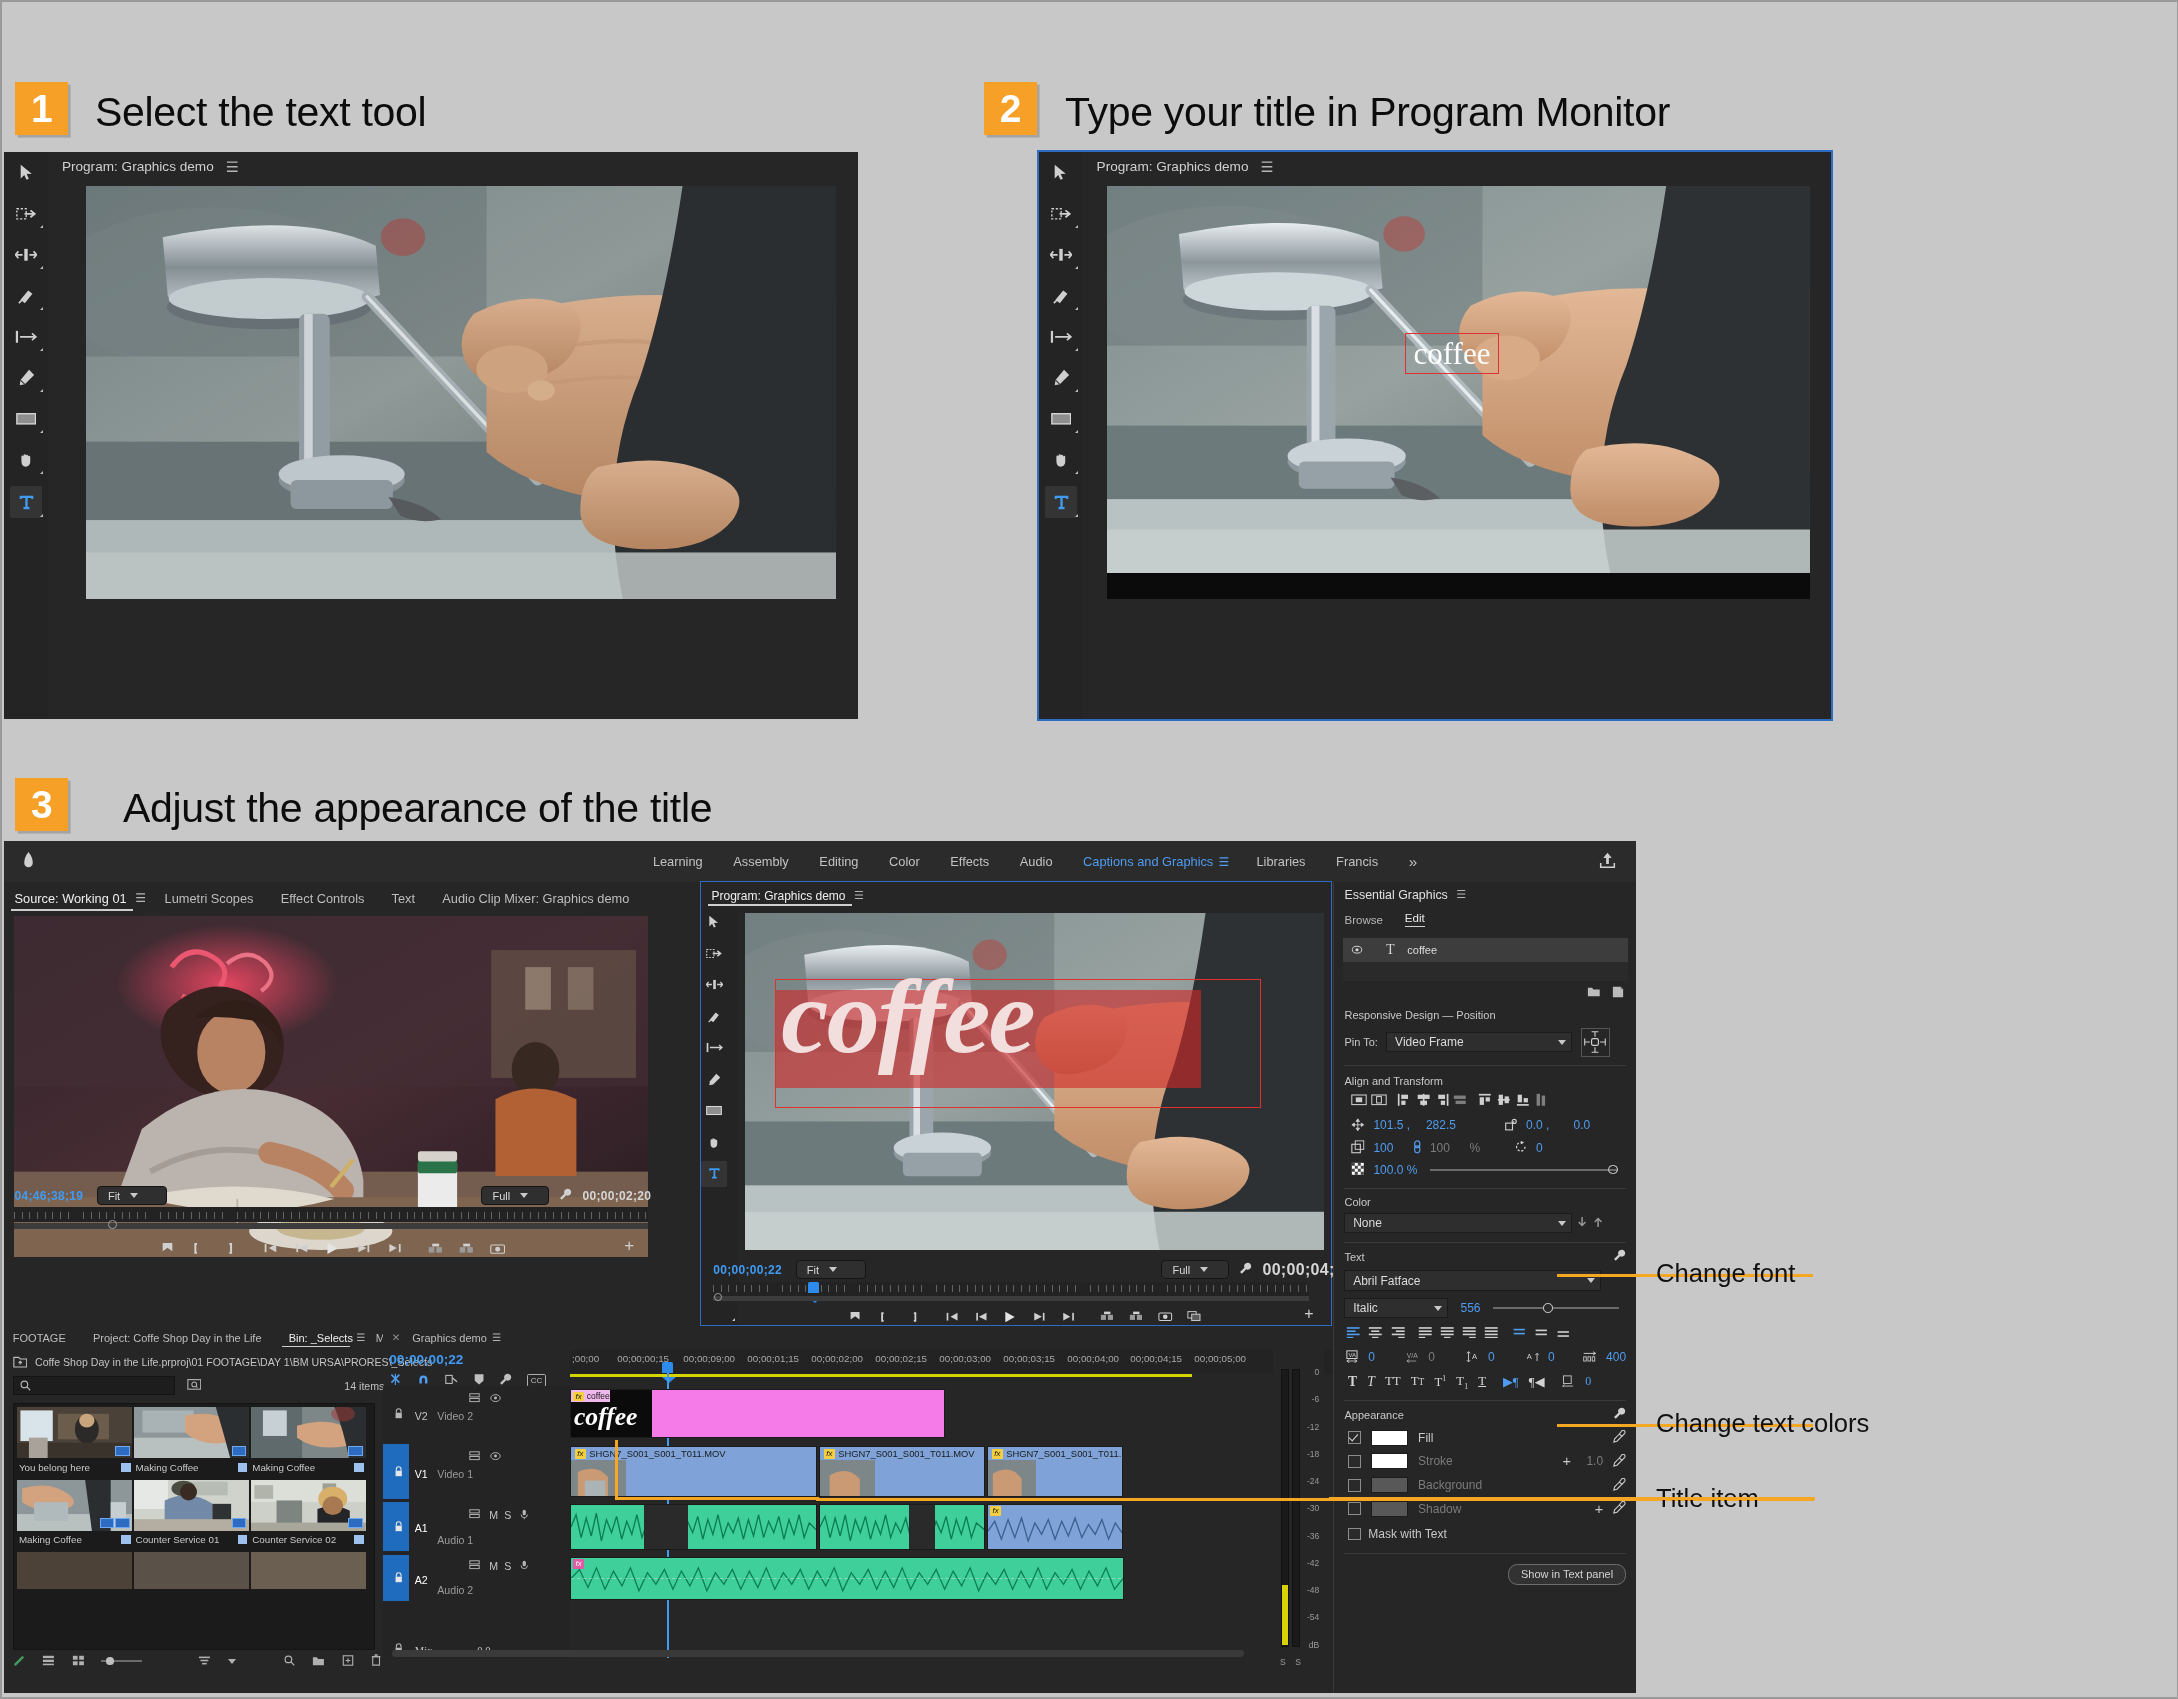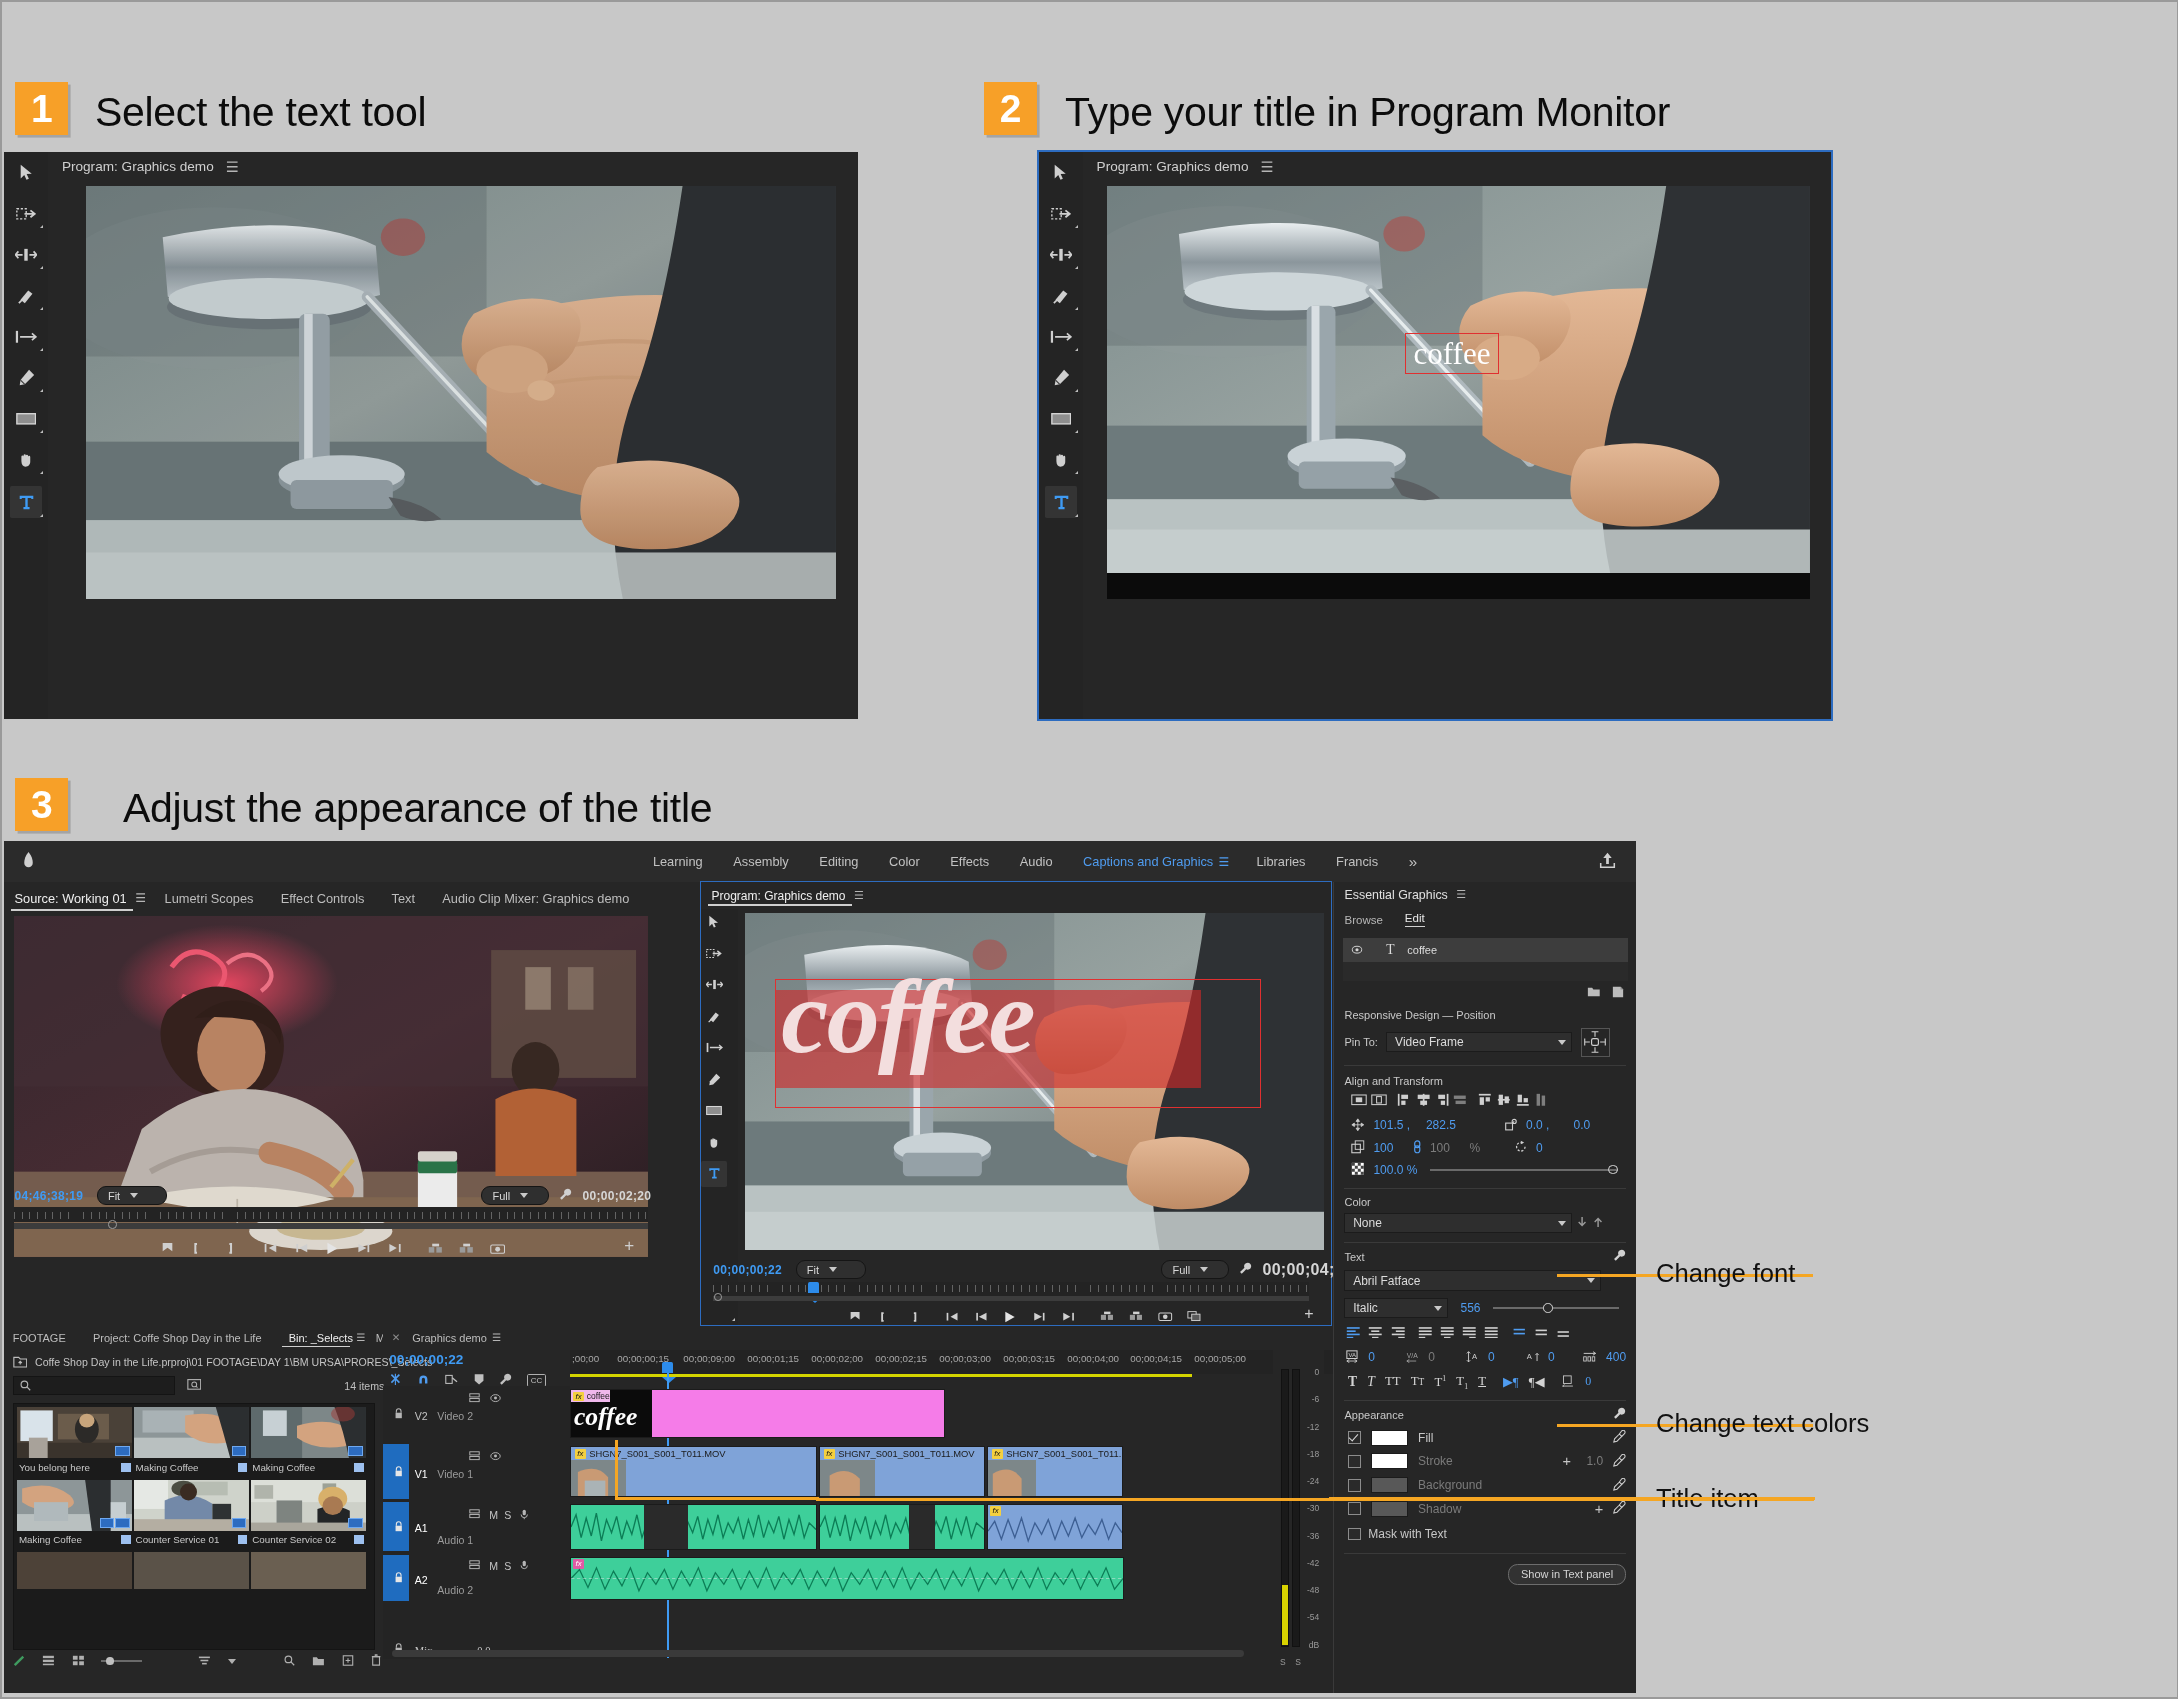--- a/index.html
+++ b/index.html
@@ -39,21 +39,21 @@
   .mon-head .mt { font-size:13.6px; color:#cfcfcf; }
   .mon-head .mm { margin-left:12px; color:#b5b5b5; font-size:14.5px; }
 
   .mon-video { position:absolute; background:#0b0b0b; overflow:hidden; }
   .imgphoto { position:absolute; inset:0; }
 
   .mon-tc-row { position:absolute; height:29px; display:flex; align-items:center; }
   .tc { color:#3f9bf4; font-weight:700; font-size:16px; letter-spacing:0.3px; font-family:"Liberation Sans",sans-serif; }
   .tc.white { color:#d6d6d6; }
   .sel {
-    height:22px; background:#2f2f2f; border:0.9px solid #151515; border-radius:9px;
+    height:22px; background:#2f2f2f; border:0.9px solid #151515; border-radius:4px;
     color:#d8d8d8; font-size:13.6px; display:inline-flex; align-items:center;
     padding:0 6.8px 0 10.2px; gap:10.2px;
   }
   .chev { width:0;height:0;border-left:4.3px solid transparent;border-right:4.3px solid transparent;border-top:5.1px solid #c9c9c9;}
 
   .ruler { position:absolute; background:#232323; }
   .ruler .ticks { position:absolute; left:0; right:0; bottom:3.4px; height:10.2px;
      background:repeating-linear-gradient(to right, #6f6f6f 0 0.9px, transparent 0.9px 7.7px); opacity:.85; }
   .phead { position:absolute; width:15.3px; height:17px; background:#2d8ceb; border-radius:1.7px 1.7px 0 0; }
   .phead:after{content:"";position:absolute;left:0;top:15.3px;border-left:7.7px solid transparent;border-right:7.7px solid transparent;border-top:6.8px solid #2d8ceb;}

